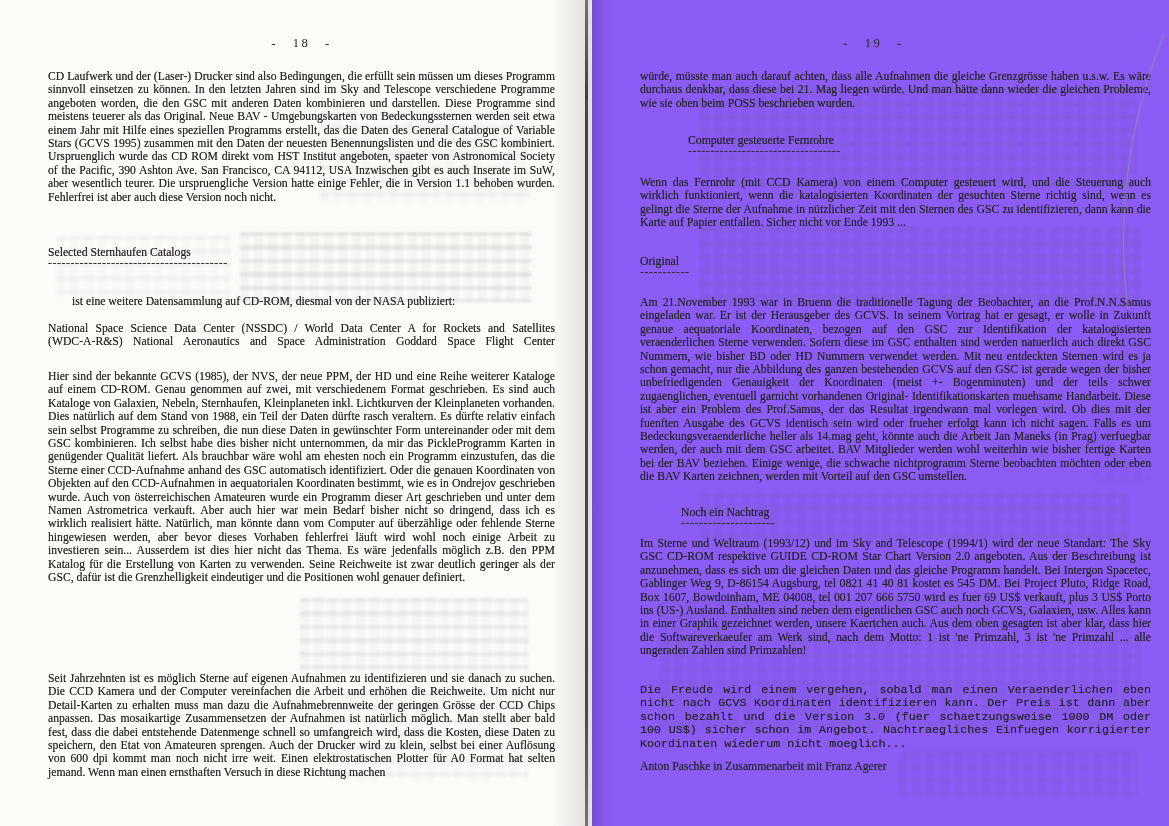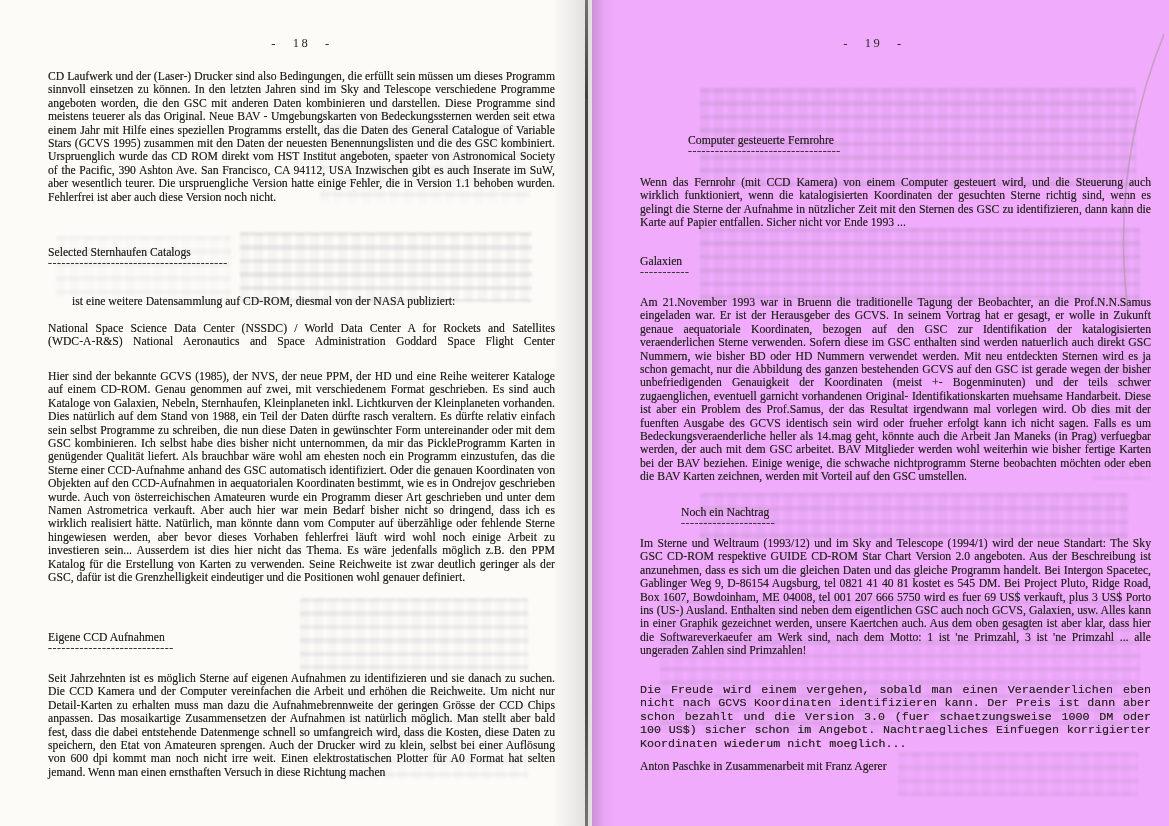--- a/index.html
+++ b/index.html
@@ -7,21 +7,21 @@
     position:relative;
     width:1169px;height:826px;
     overflow:hidden;
     background:#fcfbf8;
     font-family:"Liberation Serif","DejaVu Serif",serif;
     color:#24221f;
     padding-left:20px;
   }
   .page{position:absolute;top:0;height:826px;}
   .page.left{left:0;width:586px;background:#fcfbf8;}
-  .page.right{left:592px;width:577px;background:#f0abfc;}
+  .page.right{left:592px;width:577px;background:#8b5cf6;}
   .page.right::before{
     content:"";position:absolute;left:0;top:0;bottom:0;width:22px;
     background:linear-gradient(90deg,rgba(0,0,0,0.07),rgba(0,0,0,0));
   }
   .pagenum{
     position:absolute;text-align:center;
     font-size:12.6px;letter-spacing:2.5px;word-spacing:9px;color:#2a2825;
   }
   .para{
     position:absolute;margin:0;
@@ -93,49 +93,46 @@
 
     <p class="para" style="left:48px;top:295px;width:507px;text-align:left;margin-left:24px;">ist eine weitere Datensammlung auf CD-ROM, diesmal von der NASA publiziert:</p>
 
     <div class="para" style="left:48px;top:322px;width:507px;">
       <span class="addr-line spread">National Space Science Data Center (NSSDC) / World Data Center A for Rockets and Satellites</span>
       <span class="addr-line spread">(WDC-A-R&amp;S) National Aeronautics and Space Administration Goddard Space Flight Center</span>
     </div>
 
     <p class="para" style="left:48px;top:370px;width:507px;">Hier sind der bekannte GCVS (1985), der NVS, der neue PPM, der HD und eine Reihe weiterer Kataloge auf einem CD-ROM. Genau genommen auf zwei, mit verschiedenem Format geschrieben. Es sind auch Kataloge von Galaxien, Nebeln, Sternhaufen, Kleinplaneten inkl. Lichtkurven der Kleinplaneten vorhanden. Dies natürlich auf dem Stand von 1988, ein Teil der Daten dürfte rasch veraltern. Es dürfte relativ einfach sein selbst Programme zu schreiben, die nun diese Daten in gewünschter Form untereinander oder mit dem GSC kombinieren. Ich selbst habe dies bisher nicht unternommen, da mir das PickleProgramm Karten in genügender Qualität liefert. Als brauchbar wäre wohl am ehesten noch ein Programm einzustufen, das die Sterne einer CCD-Aufnahme anhand des GSC automatisch identifiziert. Oder die genauen Koordinaten von Objekten auf den CCD-Aufnahmen in aequatorialen Koordinaten bestimmt, wie es in Ondrejov geschrieben wurde. Auch von österreichischen Amateuren wurde ein Programm dieser Art geschrieben und unter dem Namen Astrometrica verkauft. Aber auch hier war mein Bedarf bisher nicht so dringend, dass ich es wirklich realisiert hätte. Natürlich, man könnte dann vom Computer auf überzählige oder fehlende Sterne hingewiesen werden, aber bevor dieses Vorhaben fehlerfrei läuft wird wohl noch einige Arbeit zu investieren sein... Ausserdem ist dies hier nicht das Thema. Es wäre jedenfalls möglich z.B. den PPM Katalog für die Erstellung von Karten zu verwenden. Seine Reichweite ist zwar deutlich geringer als der GSC, dafür ist die Grenzhelligkeit eindeutiger und die Positionen wohl genauer definiert.</p>
 
-    <div class="heading" style="left:48px;top:631px;width:507px;">
-      <span>Eigene CCD Aufnahmen</span>
-      <span class="rule">----------------------------</span>
-    </div>
 
     <p class="para" style="left:48px;top:672px;width:507px;">Seit Jahrzehnten ist es möglich Sterne auf eigenen Aufnahmen zu identifizieren und sie danach zu suchen. Die CCD Kamera und der Computer vereinfachen die Arbeit und erhöhen die Reichweite. Um nicht nur Detail-Karten zu erhalten muss man dazu die Aufnahmebrennweite der geringen Grösse der CCD Chips anpassen. Das mosaikartige Zusammensetzen der Aufnahmen ist natürlich möglich. Man stellt aber bald fest, dass die dabei entstehende Datenmenge schnell so umfangreich wird, dass die Kosten, diese Daten zu speichern, den Etat von Amateuren sprengen. Auch der Drucker wird zu klein, selbst bei einer Auflösung von 600 dpi kommt man noch nicht irre weit. Einen elektrostatischen Plotter für A0 Format hat selten jemand. Wenn man einen ernsthaften Versuch in diese Richtung machen</p>
   </div>
 
   <div class="page right">
 
     <div class="bleed" style="left:108px;top:88px;width:436px;height:100px;opacity:.5;"></div>
     <div class="bleed" style="left:108px;top:228px;width:440px;height:78px;opacity:.5;"></div>
     <div class="bleed" style="left:500px;top:330px;width:58px;height:150px;opacity:.28;"></div>
     <div class="bleed" style="left:108px;top:493px;width:428px;height:46px;opacity:.45;"></div>
     <div class="bleed" style="left:68px;top:600px;width:480px;height:132px;opacity:.4;"></div>
     <div class="bleed" style="left:306px;top:752px;width:240px;height:44px;opacity:.32;"></div>
 
     <div class="pagenum" style="left:28px;top:36px;width:507px;">- 19 -</div>
 
+    <p class="para" style="left:48px;top:70px;width:511px;">würde, müsste man auch darauf achten, dass alle Aufnahmen die gleiche Grenzgrösse haben u.s.w. Es wäre durchaus denkbar, dass diese bei 21. Mag liegen würde. Und man hätte dann wieder die gleichen Probleme, wie sie oben beim POSS beschrieben wurden.</p>
 
     <div class="heading" style="left:48px;top:134px;width:511px;margin-left:48px;">
       <span>Computer gesteuerte Fernrohre</span>
       <span class="rule">----------------------------------</span>
     </div>
 
     <p class="para" style="left:48px;top:176px;width:511px;">Wenn das Fernrohr (mit CCD Kamera) von einem Computer gesteuert wird, und die Steuerung auch wirklich funktioniert, wenn die katalogisierten Koordinaten der gesuchten Sterne richtig sind, wenn es gelingt die Sterne der Aufnahme in nützlicher Zeit mit den Sternen des GSC zu identifizieren, dann kann die Karte auf Papier entfallen. Sicher nicht vor Ende 1993 ...</p>
 
     <div class="heading" style="left:48px;top:255px;width:511px;">
-      <span>Galaxien</span>
+      <span>Original</span>
       <span class="rule">-----------</span>
     </div>
 
     <p class="para" style="left:48px;top:296px;width:511px;">Am 21.November 1993 war in Bruenn die traditionelle Tagung der Beobachter, an die Prof.N.N.Samus eingeladen war. Er ist der Herausgeber des GCVS. In seinem Vortrag hat er gesagt, er wolle in Zukunft genaue aequatoriale Koordinaten, bezogen auf den GSC zur Identifikation der katalogisierten veraenderlichen Sterne verwenden. Sofern diese im GSC enthalten sind werden natuerlich auch direkt GSC Nummern, wie bisher BD oder HD Nummern verwendet werden. Mit neu entdeckten Sternen wird es ja schon gemacht, nur die Abbildung des ganzen bestehenden GCVS auf den GSC ist gerade wegen der bisher unbefriedigenden Genauigkeit der Koordinaten (meist +- Bogenminuten) und der teils schwer zugaenglichen, eventuell garnicht vorhandenen Original- Identifikationskarten muehsame Handarbeit. Diese ist aber ein Problem des Prof.Samus, der das Resultat irgendwann mal vorlegen wird. Ob dies mit der fuenften Ausgabe des GCVS identisch sein wird oder frueher erfolgt kann ich nicht sagen. Falls es um Bedeckungsveraenderliche heller als 14.mag geht, könnte auch die Arbeit Jan Maneks (in Prag) verfuegbar werden, der auch mit dem GSC arbeitet. BAV Mitglieder werden wohl weiterhin wie bisher fertige Karten bei der BAV beziehen. Einige wenige, die schwache nichtprogramm Sterne beobachten möchten oder eben die BAV Karten zeichnen, werden mit Vorteil auf den GSC umstellen.</p>
 
     <div class="heading" style="left:48px;top:506px;width:511px;margin-left:41px;">
       <span>Noch ein Nachtrag</span>
       <span class="rule">---------------------</span>
     </div>
 

